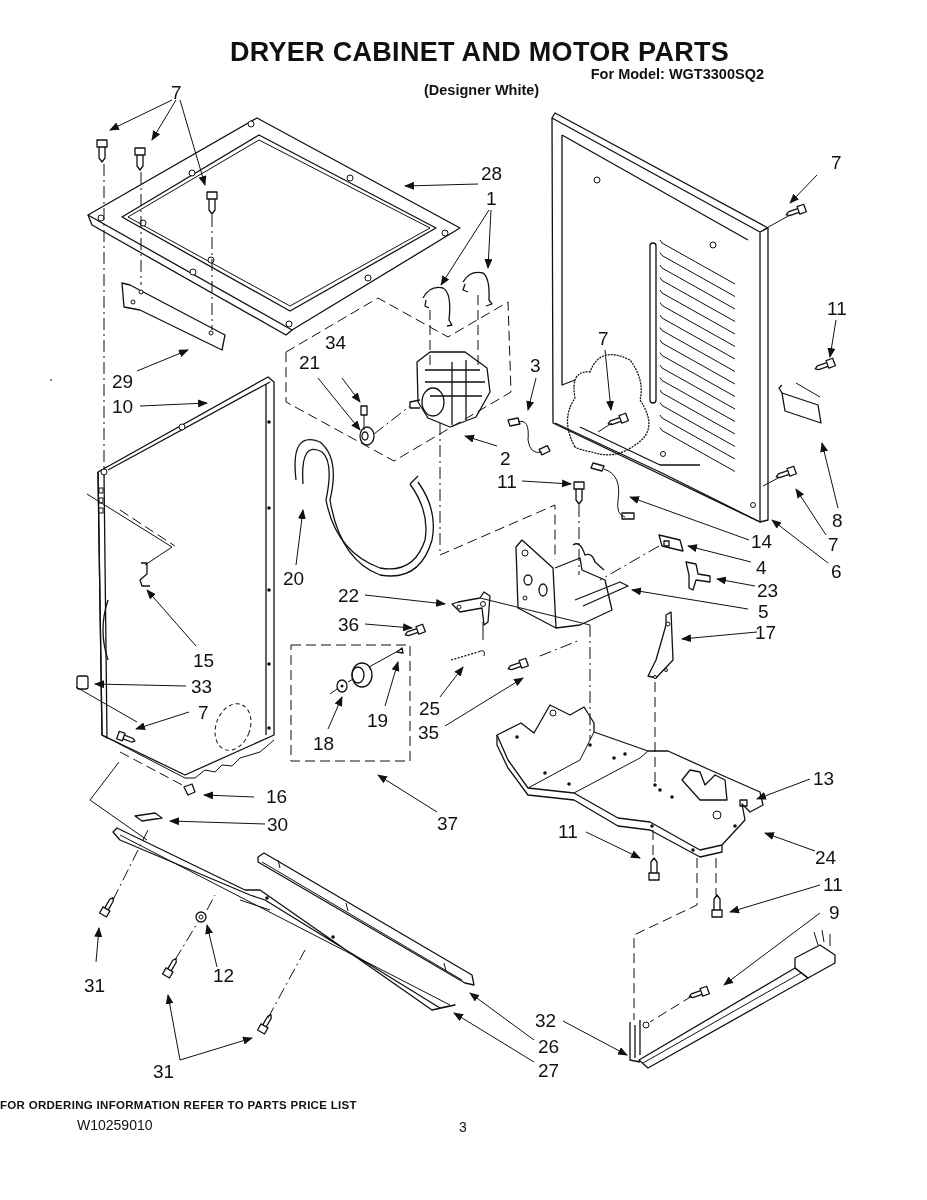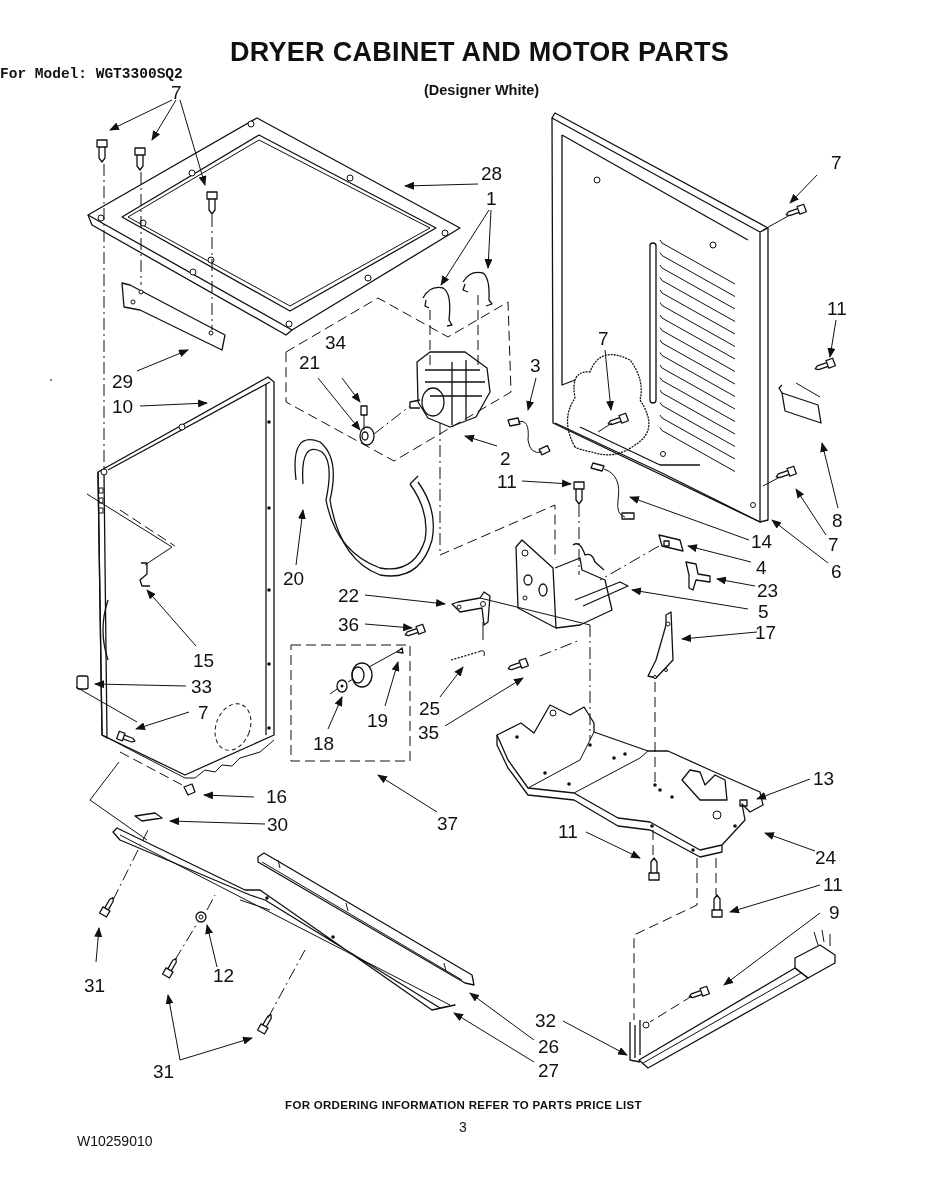--- a/index.html
+++ b/index.html
@@ -1,21 +1,21 @@
 <!DOCTYPE html>
 <html><head>
 <meta charset="utf-8">
 <style>
   html, body { margin: 0; padding: 0; background: #ffffff; }
   body { width: 927px; height: 1200px; position: relative; overflow: hidden; font-family: "Liberation Sans", sans-serif; color: #111; }
   .title { position: absolute; top: 37px; left: 0; width: 927px; text-align: center; font-weight: bold; font-size: 27px; letter-spacing: 0.3px; padding-left: 16px; }
-  .subtitle { position: absolute; top: 66px; left: 0; width: 764px; text-align: left; font-weight: bold; font-size: 14.5px; font-family: Liberation Mono, monospace; }
+  .subtitle { position: absolute; top: 66px; left: 0; width: 764px; text-align: right; font-weight: bold; font-size: 14.5px; }
   .subtitle2 { position: absolute; top: 82px; left: 424px; font-weight: bold; font-size: 14.5px; }
-  .footer-note { position: absolute; top: 1099px; left: 0; width: 927px; text-align: center; font-weight: bold; font-size: 11.5px; letter-spacing: 0.3px; }
-  .doc-num { position: absolute; top: 1117px; left: 77px; font-size: 14px; margin-top: 16px; }
+  .footer-note { position: absolute; top: 1099px; left: 0; width: 927px; font-weight: bold; font-size: 11.5px; letter-spacing: 0.3px; }
+  .doc-num { position: absolute; top: 1117px; left: 77px; font-size: 14px; }
   .page-num { position: absolute; top: 1119px; left: 459px; font-size: 14px; }
   svg#diagram { position: absolute; left: 0; top: 0; }
   .lbl { font-family: "Liberation Sans", sans-serif; font-size: 19px; fill: #111; }
   .part { fill: none; stroke: #111; stroke-width: 1.3; stroke-linejoin: round; }
   .thin { fill: none; stroke: #111; stroke-width: 1; }
   .dash { fill: none; stroke: #111; stroke-width: 1; stroke-dasharray: 10 5; }
   .dashdot { fill: none; stroke: #111; stroke-width: 1; stroke-dasharray: 12 4 2 4; }
   .hole { fill: #fff; stroke: #111; stroke-width: 1; }
   .dot { fill: #111; }
 </style>

